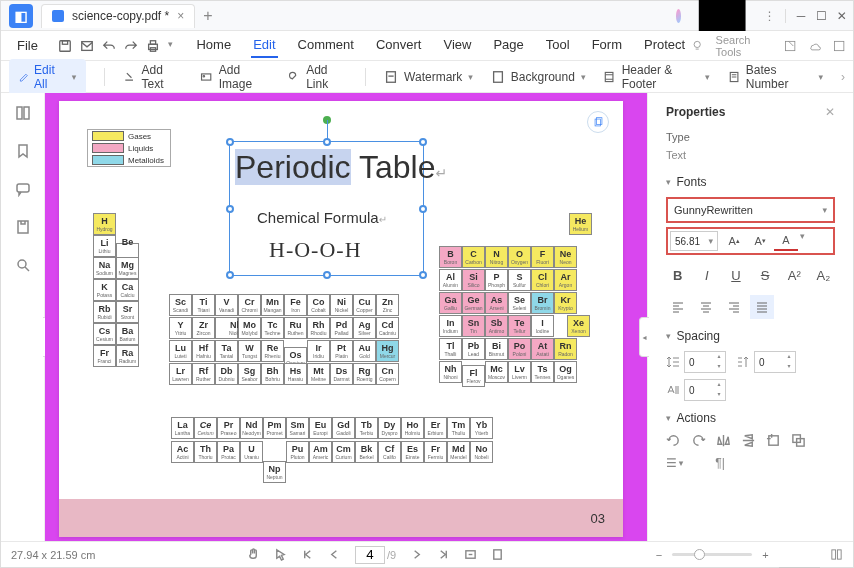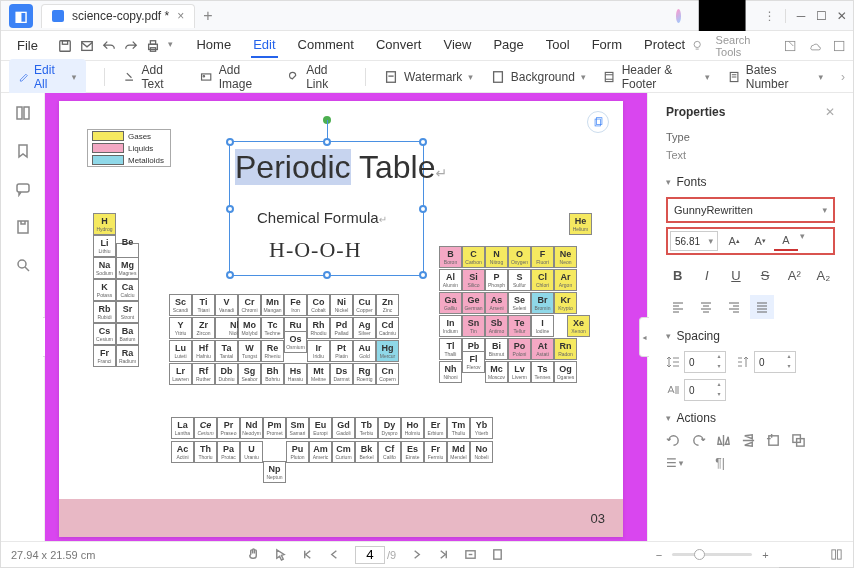--- a/index.html
+++ b/index.html
@@ -566,21 +566,21 @@
               <span class="sub">Tantal</span>
             </div>
             <div class="pcell " style="left: 179px; top: 239px;">
               <span class="sym">W</span>
               <span class="sub">Tungst</span>
             </div>
             <div class="pcell " style="left: 202px; top: 239px;">
               <span class="sym">Re</span>
               <span class="sub">Rheniu</span>
             </div>
-            <div class="pcell " style="left: 225px; top: 230px;">
+            <div class="pcell " style="left: 225px; top: 246px;">
               <span class="sym">Os</span>
               <span class="sub">Osmium</span>
             </div>
             <div class="pcell " style="left: 248px; top: 239px;">
               <span class="sym">Ir</span>
               <span class="sub">Iridiu</span>
             </div>
             <div class="pcell " style="left: 271px; top: 239px;">
               <span class="sym">Pt</span>
               <span class="sub">Platin</span>
@@ -662,21 +662,21 @@
               <span class="sub">Roentg</span>
             </div>
             <div class="pcell " style="left: 317px; top: 262px;">
               <span class="sym">Cn</span>
               <span class="sub">Copern</span>
             </div>
             <div class="pcell " style="left: 380px; top: 260px;">
               <span class="sym">Nh</span>
               <span class="sub">Nihoni</span>
             </div>
-            <div class="pcell " style="left: 403px; top: 250px;">
+            <div class="pcell " style="left: 403px; top: 264px;">
               <span class="sym">Fl</span>
               <span class="sub">Flerov</span>
             </div>
             <div class="pcell " style="left: 426px; top: 260px;">
               <span class="sym">Mc</span>
               <span class="sub">Moscov</span>
             </div>
             <div class="pcell " style="left: 449px; top: 260px;">
               <span class="sym">Lv</span>
               <span class="sub">Liverm</span>

